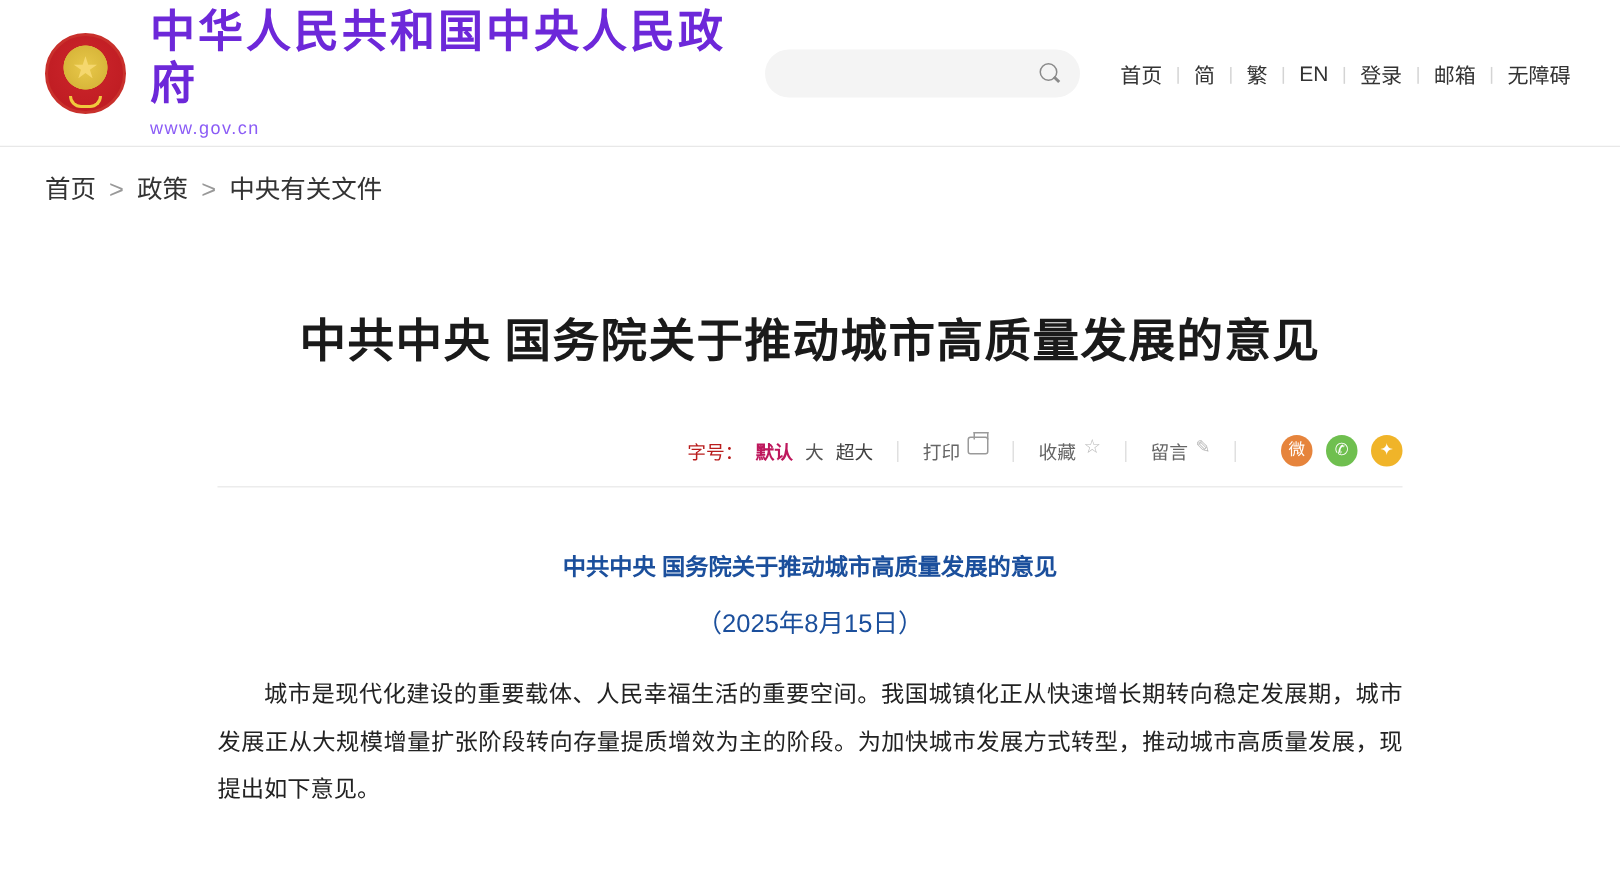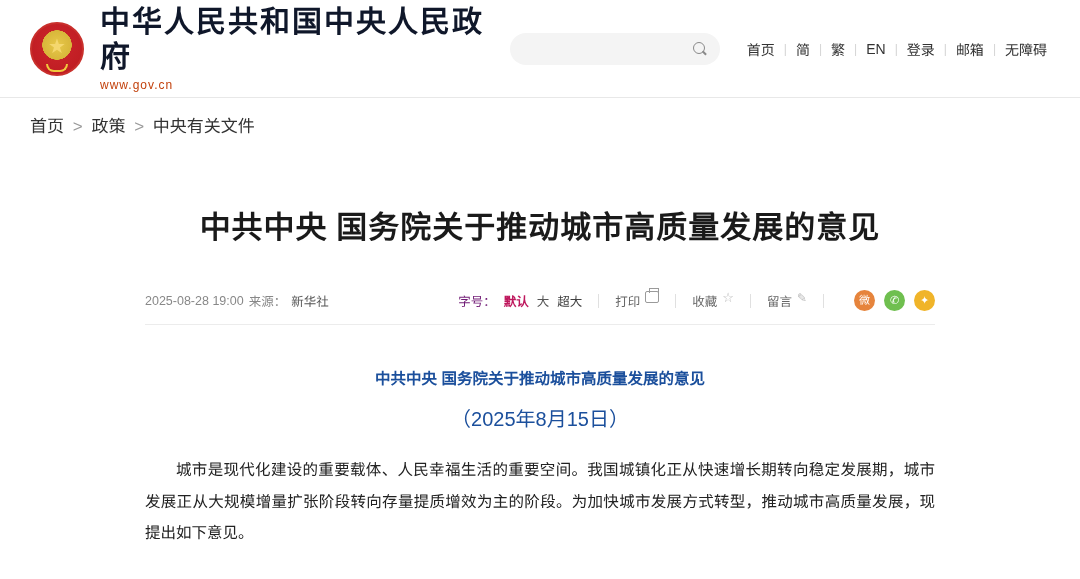--- a/index.html
+++ b/index.html
@@ -50,29 +50,29 @@
   .emblem .gear {
     position: absolute;
     left: 50%; bottom: 6px;
     transform: translateX(-50%);
     width: 22px; height: 8px;
     border: 2px solid #f0c93d;
     border-top: none;
     border-radius: 0 0 11px 11px;
   }
   .title-cn {
-    color: #0f172a;
+    color: #6d28d9;
     font-size: 30px;
     font-weight: bold;
     letter-spacing: 2px;
     font-family: "Liberation Serif", "DejaVu Serif", serif;
     line-height: 1.15;
   }
   .title-url {
-    color: #c2410c;
+    color: #8b5cf6;
     font-size: 12px;
     letter-spacing: 1px;
     margin-top: 4px;
   }
 
   .header-right {
     margin-left: auto;
     display: flex;
     align-items: center;
     gap: 18px;
@@ -177,21 +177,21 @@
   .meta-left { display: flex; align-items: center; gap: 5px; }
   .meta-source { color: #555; }
   .meta-center {
     margin-left: auto;
     display: flex;
     align-items: center;
     gap: 0;
     color: #666;
   }
   .fontsize-group { display: flex; align-items: center; gap: 8px; }
-  .fontsize-group .label { color: #701a75; }
+  .fontsize-group .label { color: #b91c1c; }
   .fs-default { color: #be185d; font-weight: bold; }
   .fs-big { color: #555; }
   .fs-huge { color: #404040; }
   .vbar {
     width: 1px; height: 14px;
     background: #e0e0e0;
     margin: 0 16px;
   }
   .tool { display: flex; align-items: flex-start; gap: 5px; color: #666; }
   .icon-print {
@@ -250,21 +250,21 @@
   .inner-title {
     text-align: center;
     color: #1b4f9c;
     font-weight: bold;
     font-size: 15.5px;
     margin: 0 0 4px 0;
   }
   .inner-date {
     text-align: center;
     color: #1b4f9c;
-    font-size: 20px;
+    font-size: 17px;
     margin: 0 0 14px 0;
   }
   .para {
     text-indent: 2em;
     margin: 0 0 6px 0;
     text-align: justify;
   }
 </style>
 </head>
 <body>
@@ -311,25 +311,20 @@
   <span class="arrow">&gt;</span>
   <a href="#">政策</a>
   <span class="arrow">&gt;</span>
   <a href="#">中央有关文件</a>
 </div>
 
 <div class="article">
   <h1 class="doc-title">中共中央 国务院关于推动城市高质量发展的意见</h1>
 
   <div class="meta-row">
-    <div class="meta-left">
-      <span>2025-08-28 19:00</span>
-      <span>来源：</span>
-      <span class="meta-source">新华社</span>
-    </div>
 
     <div class="meta-center">
       <div class="fontsize-group">
         <span class="label">字号：</span>
         <span class="fs-default">默认</span>
         <span class="fs-big">大</span>
         <span class="fs-huge">超大</span>
       </div>
       <span class="vbar"></span>
       <span class="tool">

